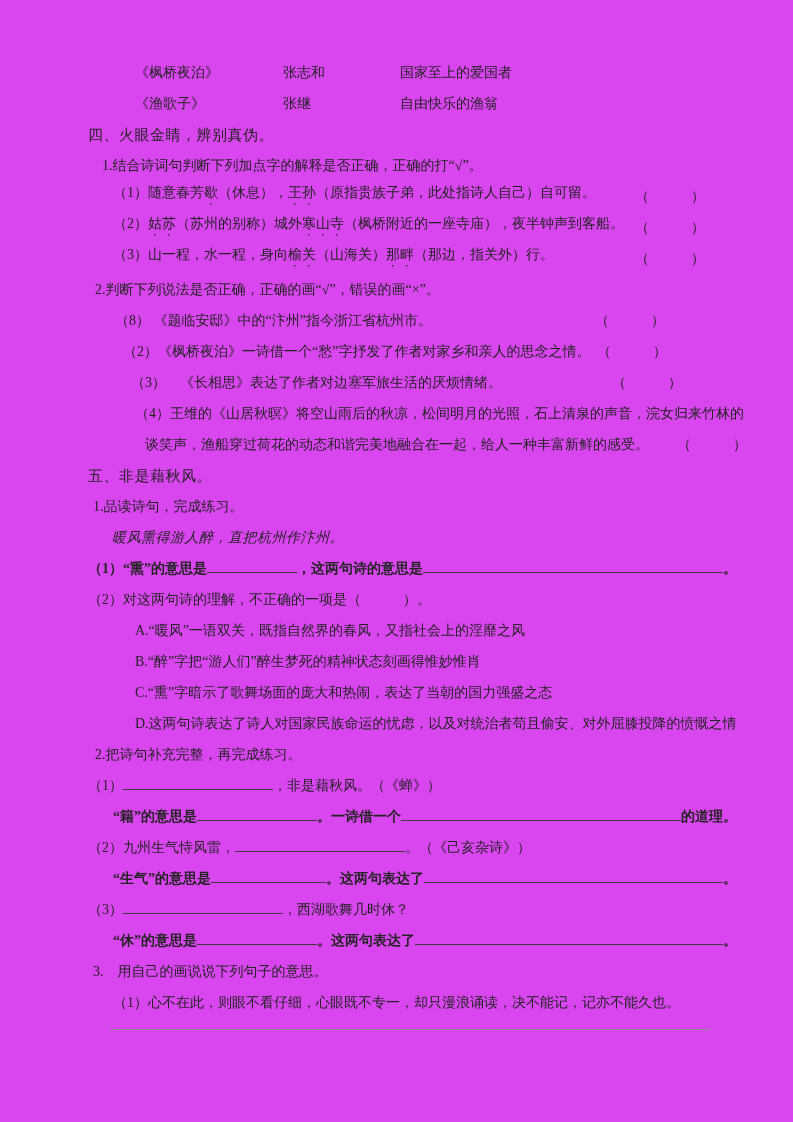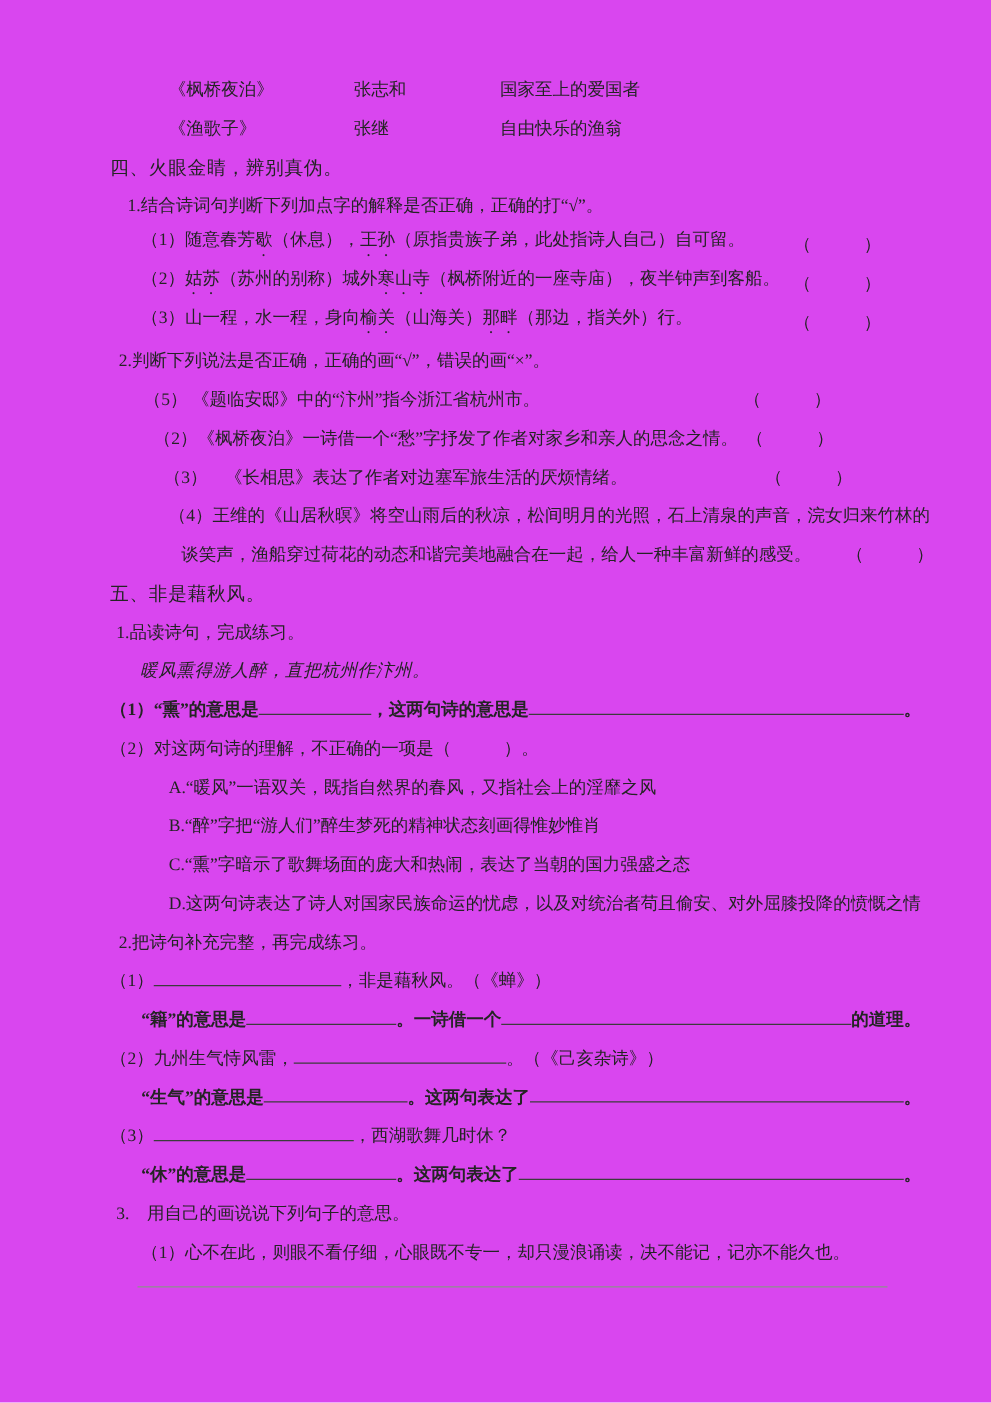--- a/index.html
+++ b/index.html
@@ -94,21 +94,21 @@
     <span class="bracket">（　　　）</span>
   </div>
   <div class="line ind25 judge pr32">
     <span><span>（3）山一程，水一程，身向</span><span class="dot">榆关</span><span>（山海关）</span><span class="dot">那畔</span><span>（那边，指关外）行。</span></span>
     <span class="bracket">（　　　）</span>
   </div>
 
   <div class="line ind7">2.判断下列说法是否正确，正确的画“√”，错误的画“×”。</div>
 
   <div class="line ind27 judge pr72">
-    <span>（5） 《题临安邸》中的“汴州”指今浙江省杭州市。</span>
+    <span>（8） 《题临安邸》中的“汴州”指今浙江省杭州市。</span>
     <span class="bracket">（　　　）</span>
   </div>
   <div class="line ind35 judge pr70">
     <span>（2）《枫桥夜泊》一诗借一个“愁”字抒发了作者对家乡和亲人的思念之情。</span>
     <span class="bracket">（　　　）</span>
   </div>
   <div class="line ind43 judge pr55">
     <span>（3）　《长相思》表达了作者对边塞军旅生活的厌烦情绪。</span>
     <span class="bracket">（　　　）</span>
   </div>

